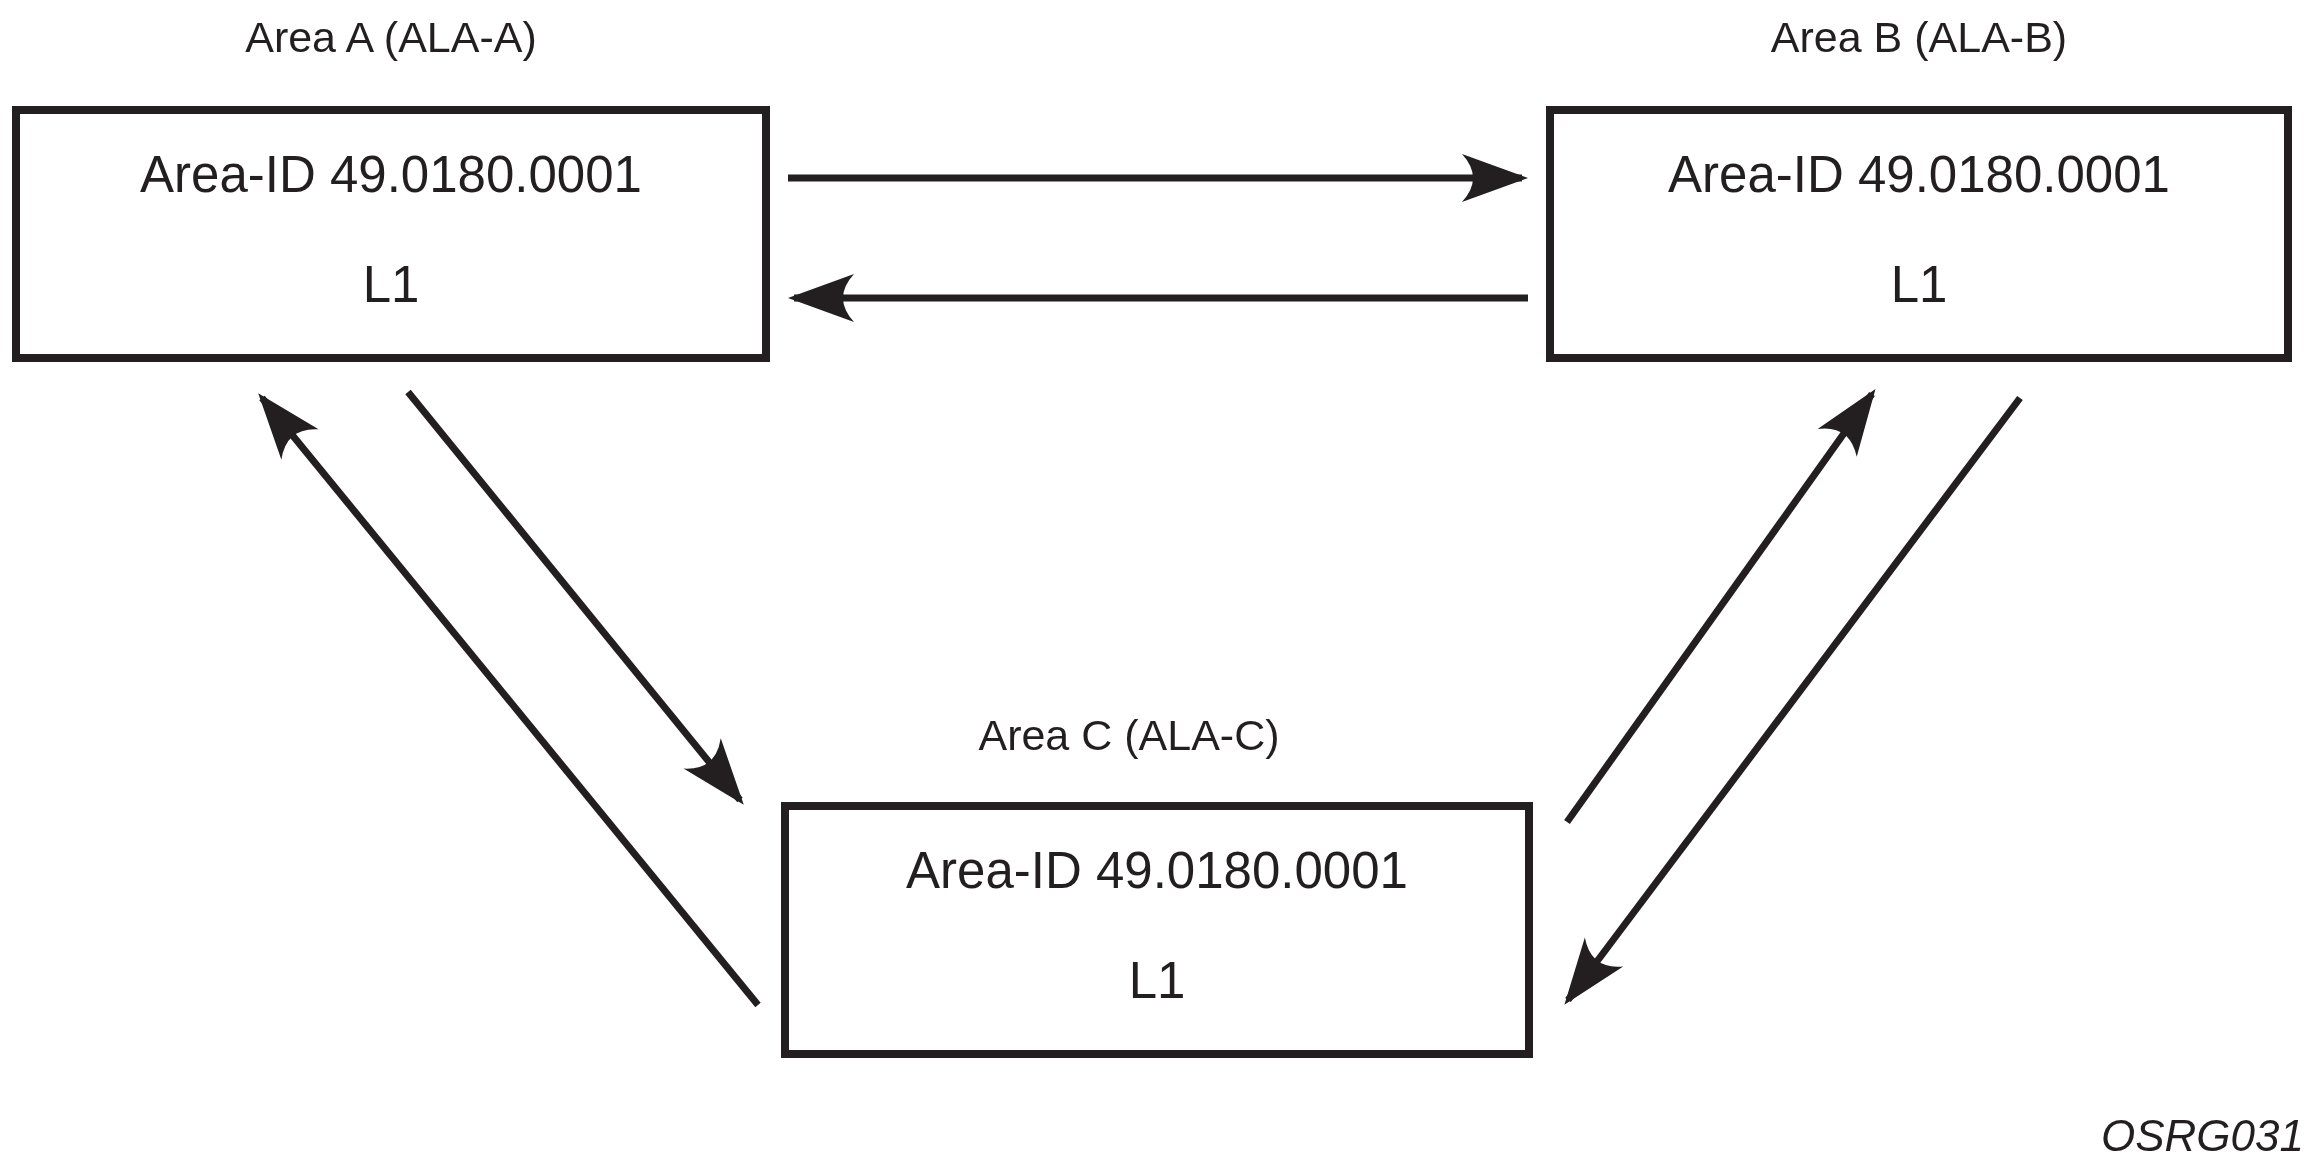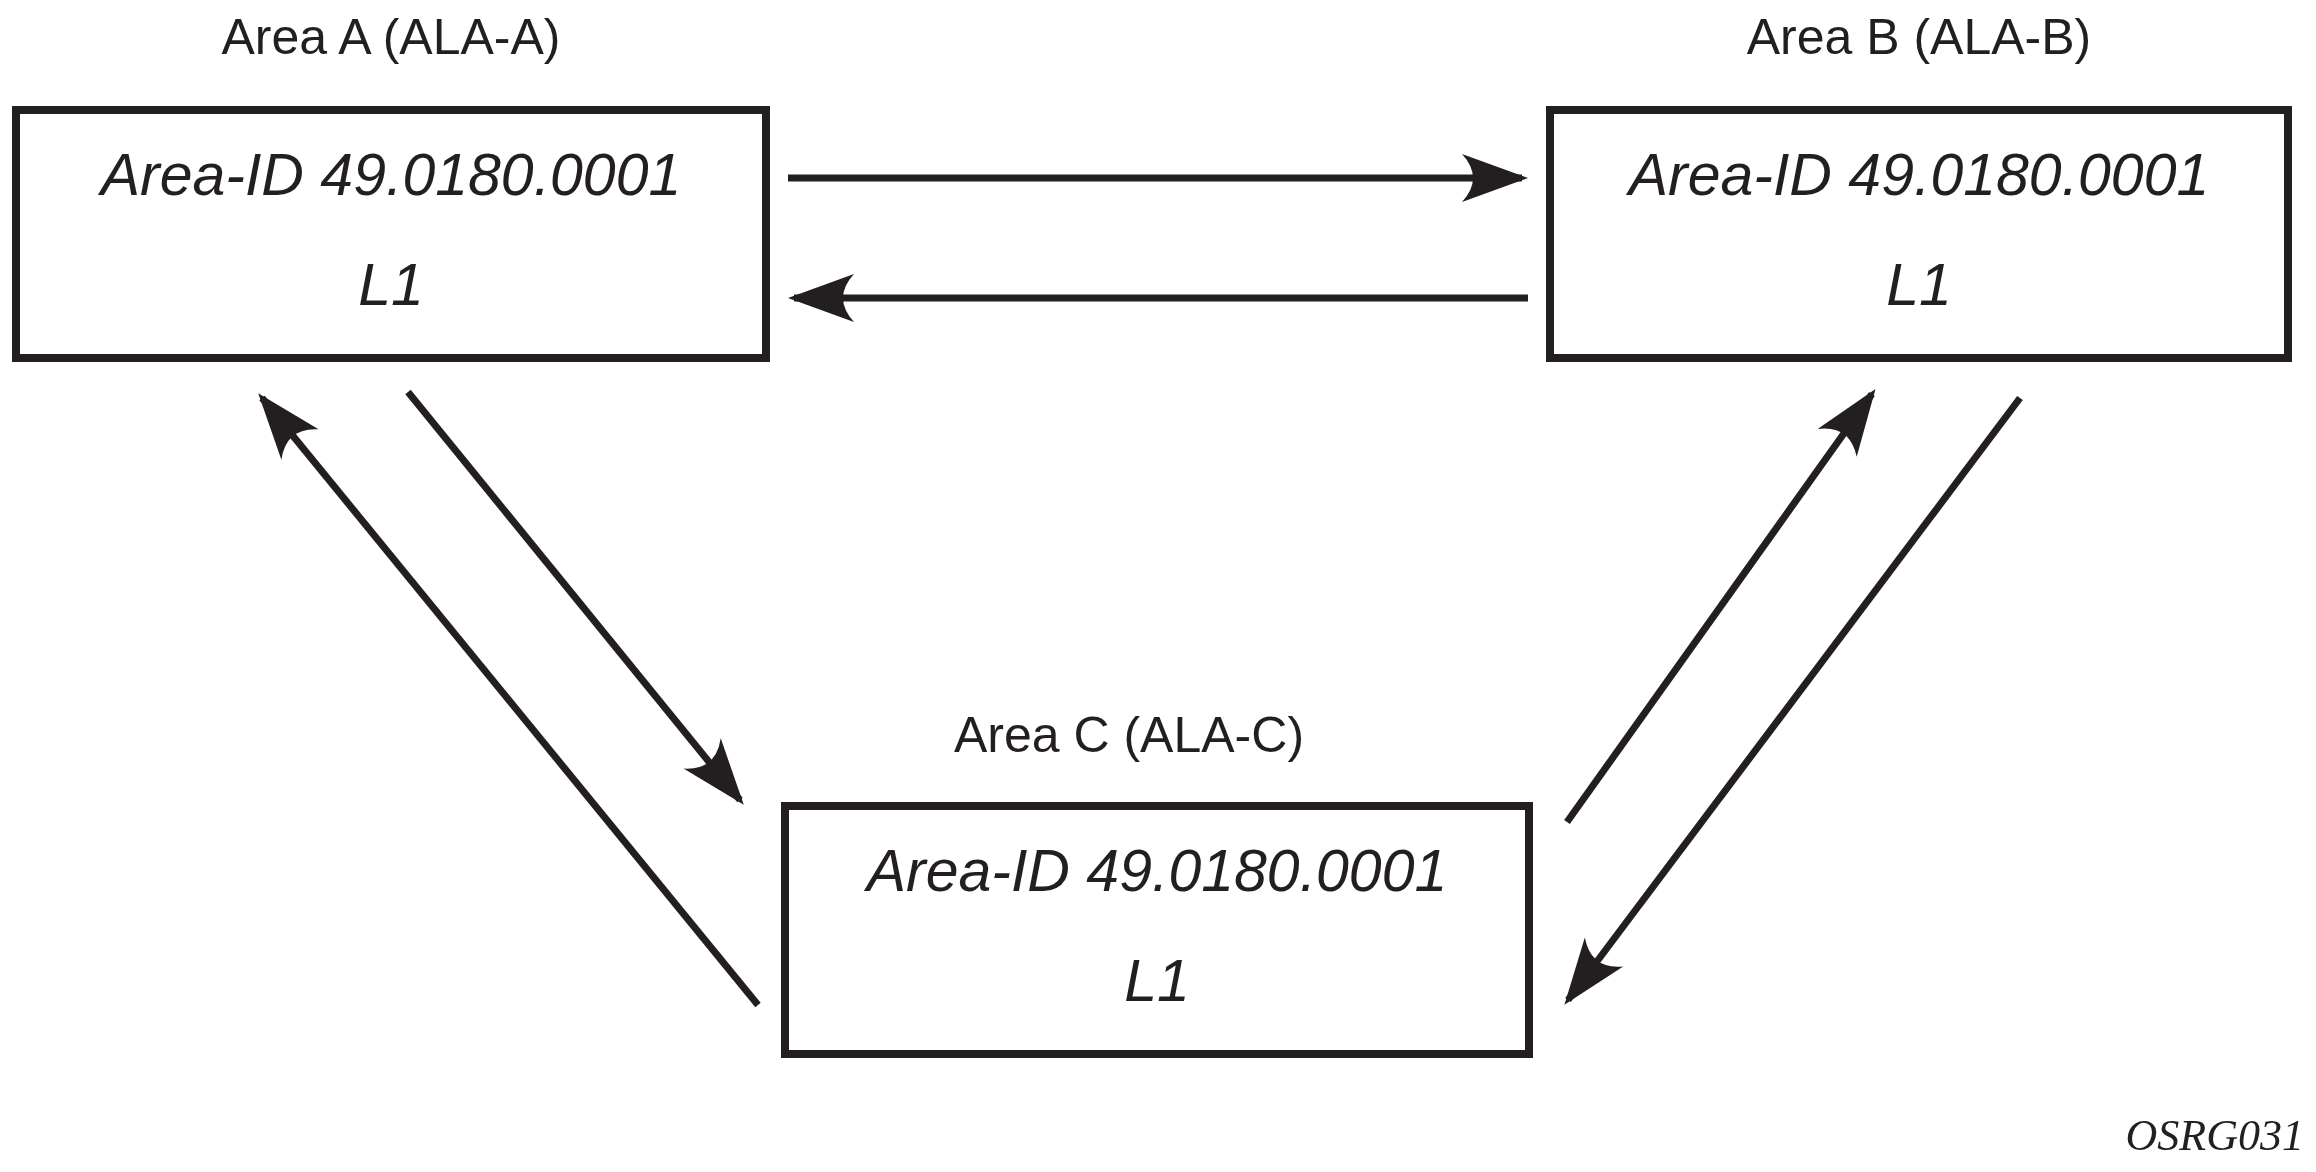--- a/index.html
+++ b/index.html
@@ -11,58 +11,57 @@
     color: #231f20;
     overflow: hidden;
   }
   .connections {
     position: absolute; left: 0; top: 0;
     width: 2316px; height: 1172px;
   }
   .area-title {
     position: absolute;
     text-align: center;
-    font-size: 50px;
+    font-size: 43px;
     line-height: 70px;
     white-space: nowrap;
   }
   .area-box {
     position: absolute;
     box-sizing: border-box;
     border: 8px solid #231f20;
     background: #ffffff;
     display: flex;
     flex-direction: column;
     align-items: center;
     padding-top: 28px;
     row-gap: 44px;
   }
   .box-text {
-    font-size: 59px;
+    font-size: 51px;
     line-height: 66px;
     white-space: nowrap;
-    font-style: italic;
   }
   
   .title-a { left: 12px;   top: 2px;    width: 758px; }
   .box-a   { left: 12px;   top: 106px;  width: 758px; height: 256px; }
   .title-b { left: 1546px; top: 2px;    width: 746px; }
   .box-b   { left: 1546px; top: 106px;  width: 746px; height: 256px; }
   .title-c { left: 753px;  top: 700px;  width: 752px; }
   .box-c   { left: 781px;  top: 802px;  width: 752px; height: 256px; }
   .arrow-line {
     stroke: #231f20;
     stroke-width: 7;
     fill: none;
   }
   .watermark {
     position: absolute;
     right: 12px;
     top: 1112px;
-    font-family: Liberation Serif, serif;
+    font-family: Liberation Sans, sans-serif;
     font-style: italic;
     font-size: 44px;
     line-height: 48px;
     white-space: nowrap;
   }
 </style>
 </head>
 <body>
 
 <svg class="connections" viewBox="0 0 2316 1172" xmlns="http://www.w3.org/2000/svg">

